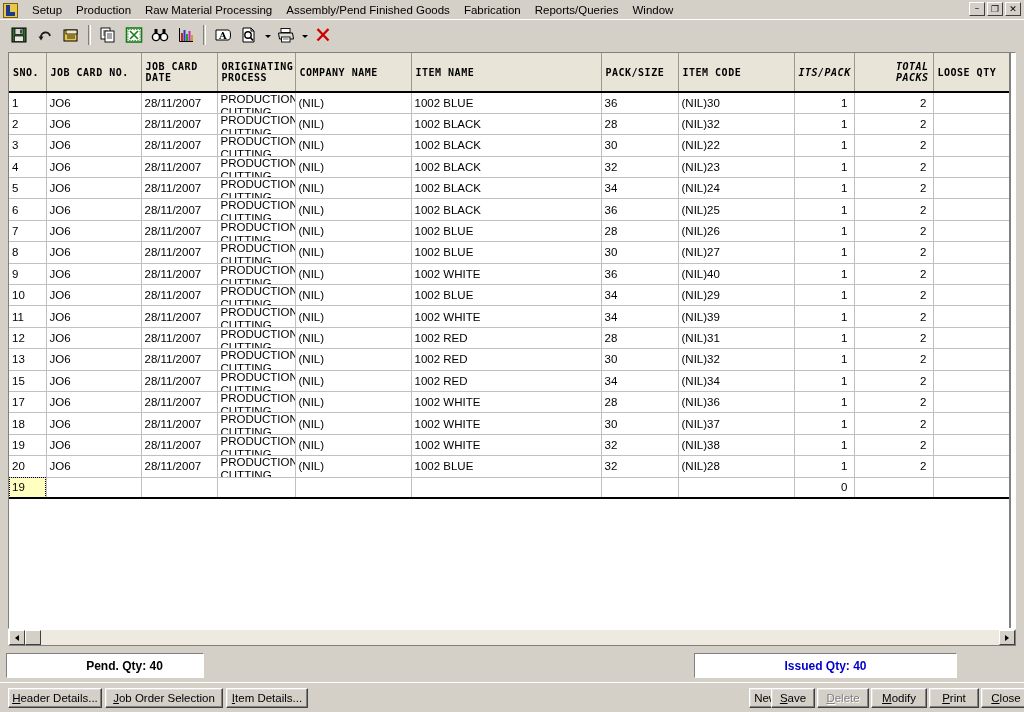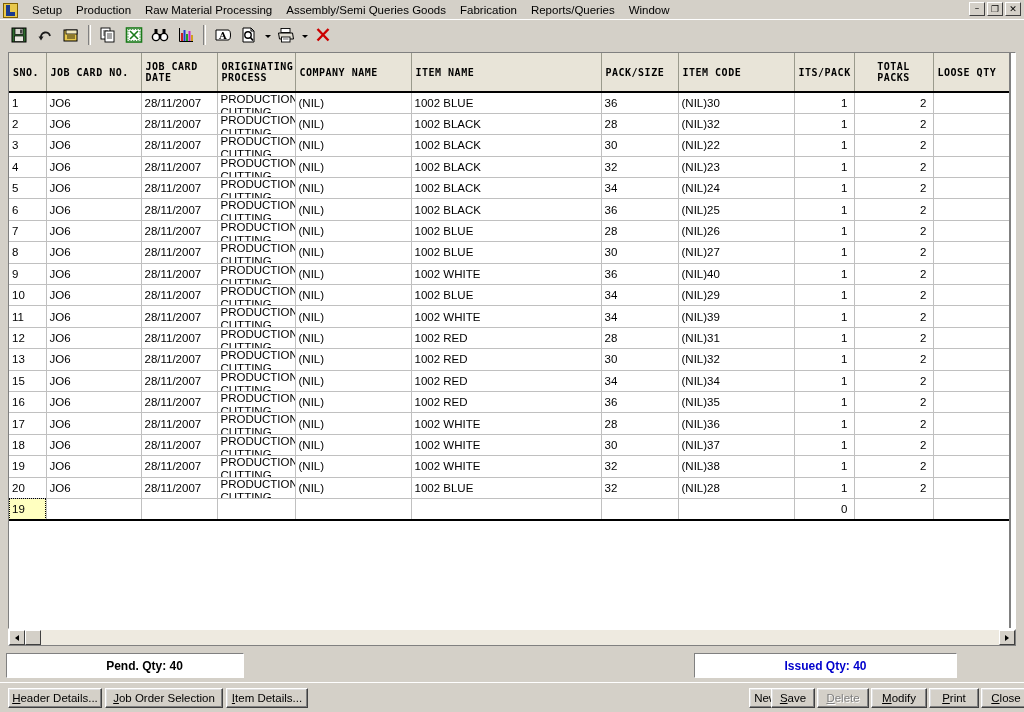--- a/index.html
+++ b/index.html
@@ -126,21 +126,21 @@
     padding: 8px 4px;
     border-right: 1px solid #9a9a8c;
     border-bottom: 2px solid #000;
     vertical-align: middle;
     text-align: left;
     overflow: hidden;
     white-space: normal;
     line-height: 11px;
     box-sizing: border-box;
   }
-  table.grid th.num { text-align: center; }
+  table.grid th.num { text-align: right; font-style: italic; }
   table.grid td {
     height: 21.4px;
     padding: 0 3px;
     border-right: 1px solid #c0c0c0;
     border-bottom: 1px solid #c0c0c0;
     font-family: "Liberation Sans", sans-serif;
     font-size: 11.5px;
     color: #000;
     vertical-align: middle;
     overflow: hidden;
@@ -197,21 +197,21 @@
   
   .status-panel {
     position: absolute; height: 25px;
     background: #fff;
     border: 1px solid #808080;
     border-right-color: #fff; border-bottom-color: #fff;
     box-sizing: border-box;
     display: flex; align-items: center; justify-content: center;
     font-weight: bold; font-size: 12px;
   }
-  #pend-panel { left: 6px; top: 653px; width: 238px; color: #000; padding-left: 39px; }
+  #pend-panel { left: 6px; top: 653px; width: 198px; color: #000; padding-left: 39px; }
   #issued-panel { left: 694px; top: 653px; width: 263px; color: #0000cc; }
 
   
   #btnbar {
     position: absolute; left: 0; top: 682px; width: 1024px; height: 30px;
     background: #d4d0c8;
     border-top: 1px solid #fff;
     box-sizing: border-box;
   }
   .w-btn {
@@ -237,21 +237,21 @@
   <div id="menubar">
     <div id="app-icon">
       <div class="sq"></div>
         <div class="l"></div>
         <div class="l2"></div>
     </div>
     <div id="menu-items" style="display:flex;">
         <div class="menu-item">Setup</div>
         <div class="menu-item">Production</div>
         <div class="menu-item">Raw Material Processing</div>
-        <div class="menu-item">Assembly/Semi Queries Goods</div>
+        <div class="menu-item">Assembly/Pend Finished Goods</div>
         <div class="menu-item">Fabrication</div>
         <div class="menu-item">Reports/Queries</div>
         <div class="menu-item">Window</div>
       </div>
     <div class="wincontrols">
       <div class="wc wc-min">
         <span class="g">–</span>
       </div>
       <div class="wc">
         <span class="g">❐</span>
@@ -611,35 +611,20 @@
               </td>
               <td>(NIL)</td>
               <td>1002 RED</td>
               <td>34</td>
               <td>(NIL)34</td>
               <td class="num">1</td>
               <td class="num">2</td>
               <td></td>
             </tr>
             <tr>
-              <td>16</td>
-              <td>JO6</td>
-              <td>28/11/2007</td>
-              <td class="clip-cell">
-                <div class="clip">PRODUCTION CUTTING</div>
-              </td>
-              <td>(NIL)</td>
-              <td>1002 RED</td>
-              <td>36</td>
-              <td>(NIL)35</td>
-              <td class="num">1</td>
-              <td class="num">2</td>
-              <td></td>
-            </tr>
-            <tr>
               <td>17</td>
               <td>JO6</td>
               <td>28/11/2007</td>
               <td class="clip-cell">
                 <div class="clip">PRODUCTION CUTTING</div>
               </td>
               <td>(NIL)</td>
               <td>1002 WHITE</td>
               <td>28</td>
               <td>(NIL)36</td>

